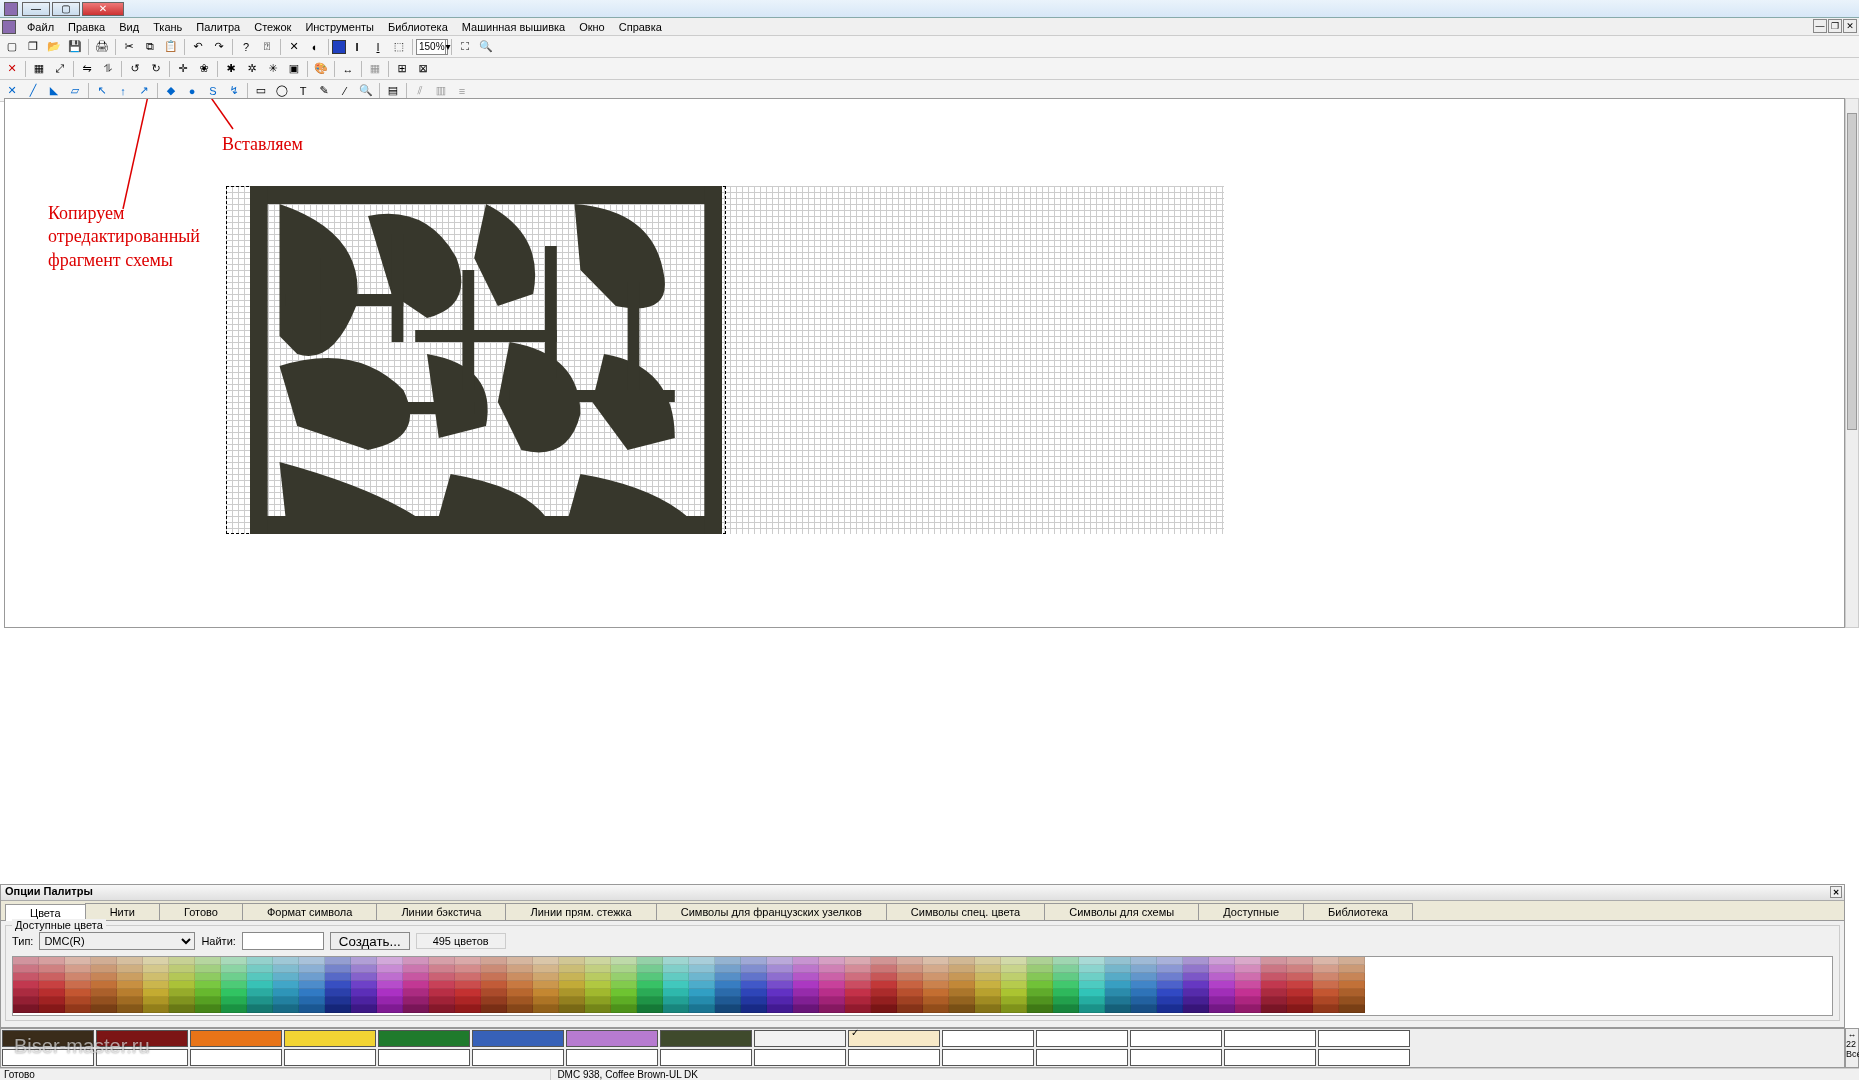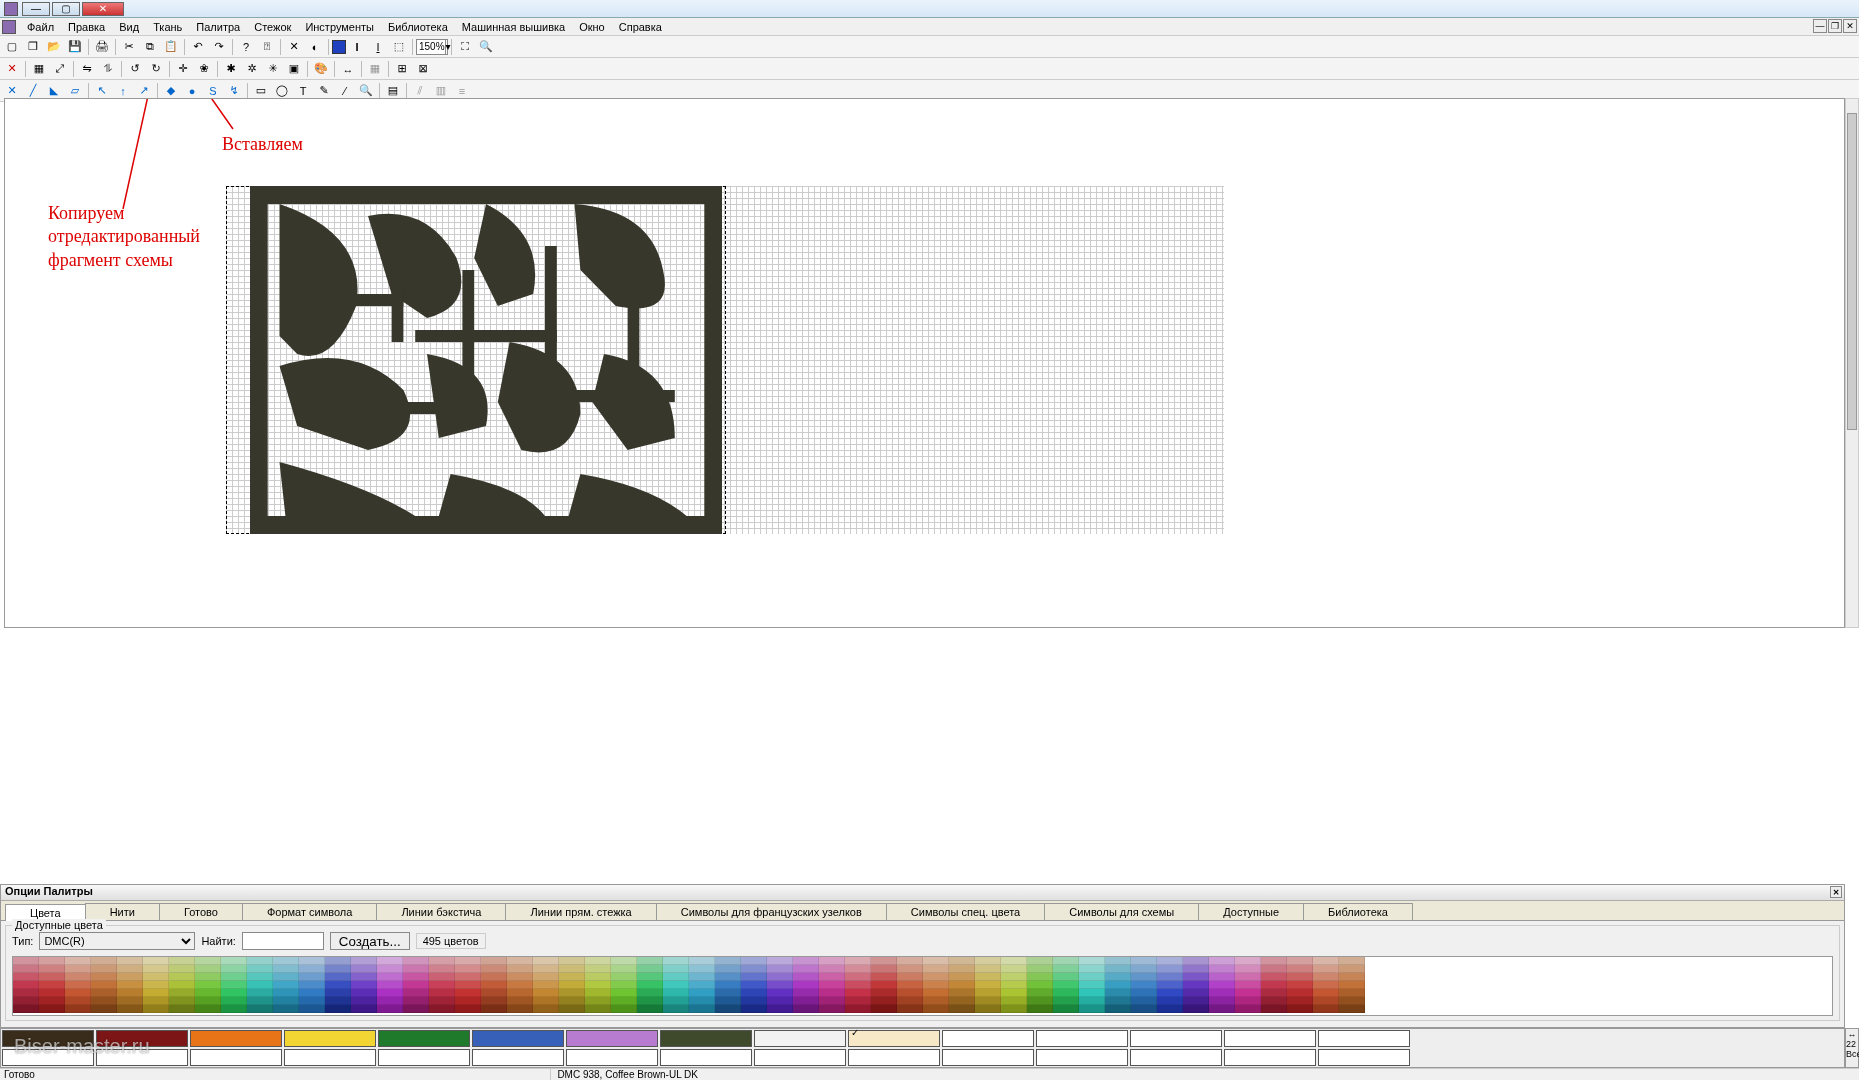--- a/index.html
+++ b/index.html
@@ -272,21 +272,21 @@
       <div class="ptab">Библиотека</div>
     </div>
   <div class="groupbox">
     <div class="gblabel">Доступные цвета</div>
     <div class="typerow">
       <span>Тип:</span>
       <select><option>DMC(R)</option></select>
       <span>Найти:</span>
       <input type="text" style="">
       <button class="btn">Создать...</button>
-      <span style="border:1px solid #ccc;padding:1px 6px">495 цветов</span>
+      <span style="border:1px solid #ccc;padding:1px 16px">495 цветов</span>
     </div>
     <div class="swatch-grid">
       <div class="swatch-rows" id="swatchrows">
           <div class="swatch-row">
             <div class="swatch" style="background: rgb(209, 148, 158);"></div>
             <div class="swatch" style="background: rgb(214, 159, 159);"></div>
             <div class="swatch" style="background: rgb(218, 182, 169);"></div>
             <div class="swatch" style="background: rgb(209, 173, 148);"></div>
             <div class="swatch" style="background: rgb(214, 191, 159);"></div>
             <div class="swatch" style="background: rgb(218, 210, 169);"></div>

